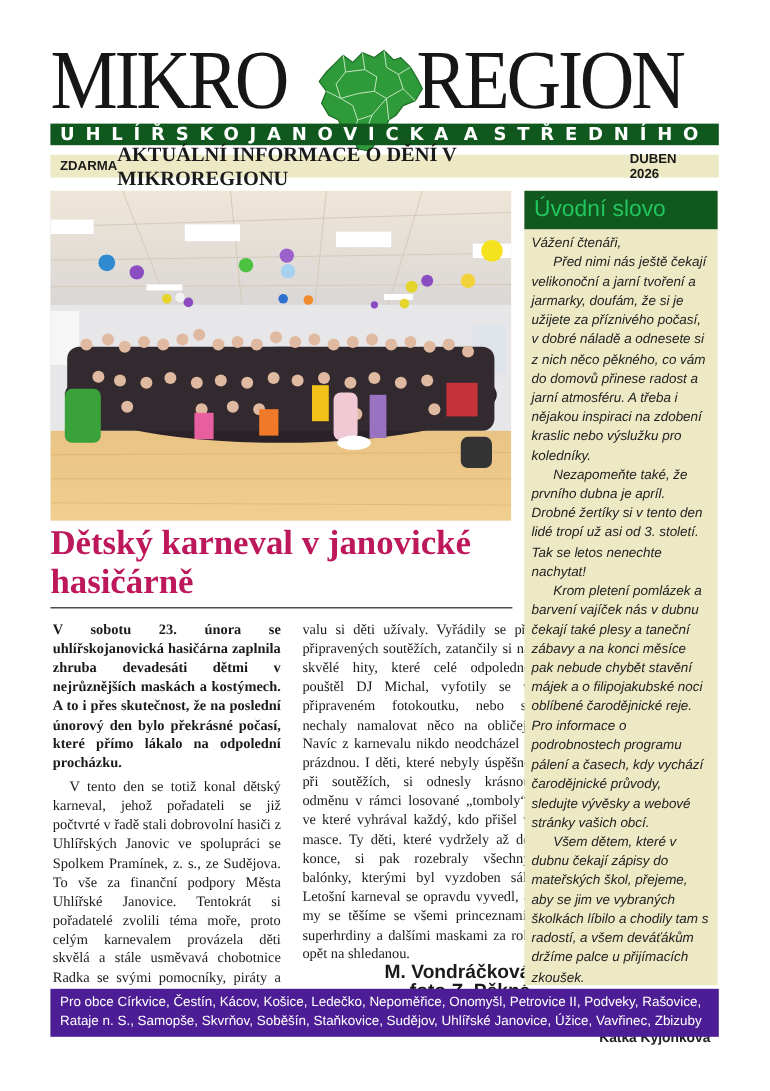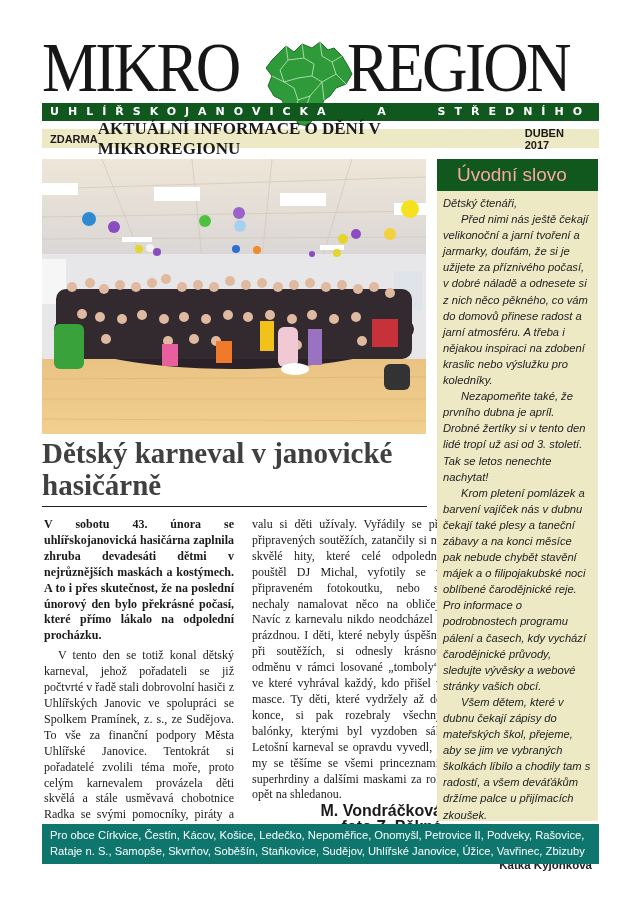--- a/index.html
+++ b/index.html
@@ -2,42 +2,42 @@
 <html><head>
 <meta charset="utf-8">
 <style>
   html,body{margin:0;padding:0;background:#fff;}
   body{width:642px;height:909px;position:relative;overflow:hidden;font-family:"Liberation Serif",serif;color:#1a1a1a;}
   .masthead{position:absolute;left:42px;top:36px;width:557px;height:66px;}
   .mast-word{position:absolute;top:-4px;font-family:"Liberation Serif",serif;font-size:70px;line-height:72px;letter-spacing:-3px;color:#161616;transform:scaleX(0.9);transform-origin:left top;}
   .mast-left{left:0;}
   .mast-right{left:305px;}
   .map{position:absolute;left:222px;top:4px;width:92px;height:86px;}
-  .subbar{position:absolute;left:42px;top:103px;width:557px;height:18px;background:#10581e;color:#fff;font-family:"DejaVu Sans",sans-serif;font-weight:bold;font-size:11px;line-height:18px;display:flex;justify-content:space-between;padding:0 8px;box-sizing:border-box;letter-spacing:9px;}
+  .subbar{position:absolute;left:42px;top:103px;width:557px;height:18px;background:#10581e;color:#fff;font-family:"DejaVu Sans",sans-serif;font-weight:bold;font-size:15px;line-height:18px;display:flex;justify-content:space-between;padding:0 8px;box-sizing:border-box;letter-spacing:9px;}
   .infobar{position:absolute;left:42px;top:129px;width:557px;height:19px;background:#ece9c4;display:flex;align-items:center;padding:0 8px;box-sizing:border-box;font-size:11px;font-weight:bold;}
   .infobar .sans{font-family:"Liberation Sans",sans-serif;font-size:11px;}
   .infobar .mid{font-family:"Liberation Serif",serif;font-size:17px;}
   .photo{position:absolute;left:42px;top:159px;width:384px;height:275px;overflow:hidden;background:#e9e3d7;}
-  .headline{position:absolute;left:42px;top:437px;width:390px;font-family:"Liberation Serif",serif;font-weight:bold;font-size:29px;line-height:32px;color:#404040;margin:0;}
+  .headline{position:absolute;left:42px;top:437px;width:390px;font-family:"Liberation Serif",serif;font-weight:bold;font-size:29px;line-height:32px;color:#be185d;margin:0;}
   .rule{position:absolute;left:42px;top:506px;width:385px;height:1px;background:#222;}
   .col{position:absolute;top:517px;width:190px;font-size:12px;line-height:15.9px;text-align:justify;hyphens:manual;}
   .col p{margin:0;}
   .col1{left:44px;}
   .col2{left:236px;margin-left:16px;}
   .lead{font-weight:bold;}
   .ind{text-indent:14px;}
   .sig{text-align:right;font-family:"Liberation Sans",sans-serif;font-weight:bold;font-size:16px;line-height:16px;}
   .sidebar{position:absolute;left:437px;top:159px;width:161px;height:662px;background:#ece9c4;}
-  .side-title{height:32px;background:#10581e;color:#fca5a5;font-family:"Liberation Sans",sans-serif;font-size:19px;line-height:32px;padding-left:20px;}
+  .side-title{height:32px;background:#10581e;color:#22c55e;font-family:"Liberation Sans",sans-serif;font-size:19px;line-height:32px;padding-left:8px;}
   .side-body{padding:4px 6px 0 6px;font-family:"Liberation Sans",sans-serif;font-style:italic;font-size:11.2px;line-height:16.1px;color:#222;}
   .side-body p{margin:0;}
   .side-body .ind{text-indent:18px;}
   .side-body .gap{margin-top:14px;}
   .side-sig{text-align:right;font-style:normal;font-weight:bold;font-size:11.5px;margin-top:2px !important;}
-  .footer{position:absolute;left:42px;top:824px;width:557px;height:40px;background:#0f766e;color:#fff;font-family:"Liberation Sans",sans-serif;font-size:11.2px;line-height:16px;padding:3px 8px;box-sizing:border-box;}
+  .footer{position:absolute;left:42px;top:824px;width:557px;height:40px;background:#4c1d95;color:#fff;font-family:"Liberation Sans",sans-serif;font-size:11.2px;line-height:16px;padding:3px 8px;box-sizing:border-box;}
 </style>
 </head>
 <body>
 
 <div class="masthead">
   <div class="mast-word mast-left">MIKRO</div>
   <svg class="map" viewBox="0 0 92 86">
     <path d="M14 14 L22 6 L30 12 L38 4 L48 8 L56 2 L64 10 L70 8 L78 16 L84 26 L88 34 L82 44 L72 48 L66 56 L60 60 L56 70 L50 78 L44 86 L34 84 L30 74 L22 70 L18 60 L10 56 L4 46 L8 36 L2 28 L8 20 Z" fill="#2e9a3a" stroke="#1d6d27" stroke-width="1"></path>
     <g stroke="#c9e8c2" stroke-width="0.8" fill="none">
       <path d="M22 6 L24 20 L16 30 L20 42 L30 48 L34 60 L30 74"></path>
@@ -56,21 +56,21 @@
 
 <div class="subbar">
   <span>UHLÍŘSKOJANOVICKA</span>
   <span>A</span>
   <span>STŘEDNÍHO</span>
 </div>
 
 <div class="infobar">
   <span class="sans">ZDARMA</span>
   <span class="mid">AKTUÁLNÍ INFORMACE O DĚNÍ V MIKROREGIONU</span>
-  <span class="sans">DUBEN 2017</span>
+  <span class="sans">DUBEN 2026</span>
 </div>
 
 <div class="photo">
   <svg width="384" height="275" viewBox="0 0 384 275" aria-label="Skupinová fotografie dětí a dospělých v maskách v sále s balónky">
     <defs>
       <linearGradient id="ceil" x1="0" y1="0" x2="0" y2="1">
         <stop offset="0" stop-color="#efe6d8"></stop>
           <stop offset="1" stop-color="#d9d6d6"></stop>
       </linearGradient>
       <linearGradient id="floor" x1="0" y1="0" x2="0" y2="1">
@@ -177,33 +177,33 @@
       <rect x="342" y="205" width="26" height="26" rx="6" fill="#333"></rect>
       <ellipse cx="253" cy="210" rx="14" ry="6" fill="#fff"></ellipse>
     </g>
   </svg>
 </div>
 
 <h1 class="headline">Dětský karneval v janovické hasičárně</h1>
 <div class="rule"></div>
 
 <div class="col col1">
-  <p class="lead">V sobotu 43. února se uhlířskojanovická hasičárna zaplnila zhruba devadesáti dětmi v nejrůznějších maskách a kostýmech. A to i přes skutečnost, že na poslední únorový den bylo překrásné počasí, které přímo lákalo na odpolední procházku.</p>
+  <p class="lead">V sobotu 23. února se uhlířskojanovická hasičárna zaplnila zhruba devadesáti dětmi v nejrůznějších maskách a kostýmech. A to i přes skutečnost, že na poslední únorový den bylo překrásné počasí, které přímo lákalo na odpolední procházku.</p>
   <p class="ind" style="margin-top:4px">V tento den se totiž konal dětský karneval, jehož pořadateli se již počtvrté v řadě stali dobrovolní hasiči z Uhlířských Janovic ve spolupráci se Spolkem Pramínek, z. s., ze Sudějova. To vše za finanční podpory Města Uhlířské Janovice. Tentokrát si pořadatelé zvolili téma moře, proto celým karnevalem provázela děti skvělá a stále usměvavá chobotnice Radka se svými pomocníky, piráty a potápěčkou. Každý okamžik karne-</p>
 </div>
 <div class="col col2">
   <p>valu si děti užívaly. Vyřádily se při připravených soutěžích, zatančily si na skvělé hity, které celé odpoledne pouštěl DJ Michal, vyfotily se v připraveném fotokoutku, nebo si nechaly namalovat něco na obličej. Navíc z karnevalu nikdo neodcházel s prázdnou. I děti, které nebyly úspěšné při soutěžích, si odnesly krásnou odměnu v rámci losované „tomboly“, ve které vyhrával každý, kdo přišel v masce. Ty děti, které vydržely až do konce, si pak rozebraly všechny balónky, kterými byl vyzdoben sál. Letošní karneval se opravdu vyvedl, a my se těšíme se všemi princeznami, superhrdiny a dalšími maskami za rok opět na shledanou.</p>
   <p class="sig">M. Vondráčková</p>
   <p class="sig">foto Z. Pěkná</p>
 </div>
 
 <div class="sidebar">
   <div class="side-title">Úvodní slovo</div>
   <div class="side-body">
-    <p>Dětský čtenáři,</p>
+    <p>Vážení čtenáři,</p>
     <p class="ind">Před nimi nás ještě čekají velikonoční a jarní tvoření a jarmarky, doufám, že si je užijete za příznivého počasí, v dobré náladě a odnesete si z nich něco pěkného, co vám do domovů přinese radost a jarní atmosféru. A třeba i nějakou inspiraci na zdobení kraslic nebo výslužku pro koledníky.</p>
     <p class="ind">Nezapomeňte také, že prvního dubna je apríl. Drobné žertíky si v tento den lidé tropí už asi od 3. století. Tak se letos nenechte nachytat!</p>
     <p class="ind">Krom pletení pomlázek a barvení vajíček nás v dubnu čekají také plesy a taneční zábavy a na konci měsíce pak nebude chybět stavění májek a o filipojakubské noci oblíbené čarodějnické reje. Pro informace o podrobnostech programu pálení a časech, kdy vychází čarodějnické průvody, sledujte vývěsky a webové stránky vašich obcí.</p>
     <p class="ind">Všem dětem, které v dubnu čekají zápisy do mateřských škol, přejeme, aby se jim ve vybraných školkách líbilo a chodily tam s radostí, a všem deváťákům držíme palce u přijímacích zkoušek.</p>
     <p class="ind">Krásné jarní dny a veselé Velikonoce vám všem.</p>
     <p class="side-sig">Katka Kyjonková</p>
   </div>
 </div>
 
 <div class="footer">Pro obce Církvice, Čestín, Kácov, Košice, Ledečko, Nepoměřice, Onomyšl, Petrovice II, Podveky, Rašovice, Rataje n. S., Samopše, Skvrňov, Soběšín, Staňkovice, Sudějov, Uhlířské Janovice, Úžice, Vavřinec, Zbizuby</div>

